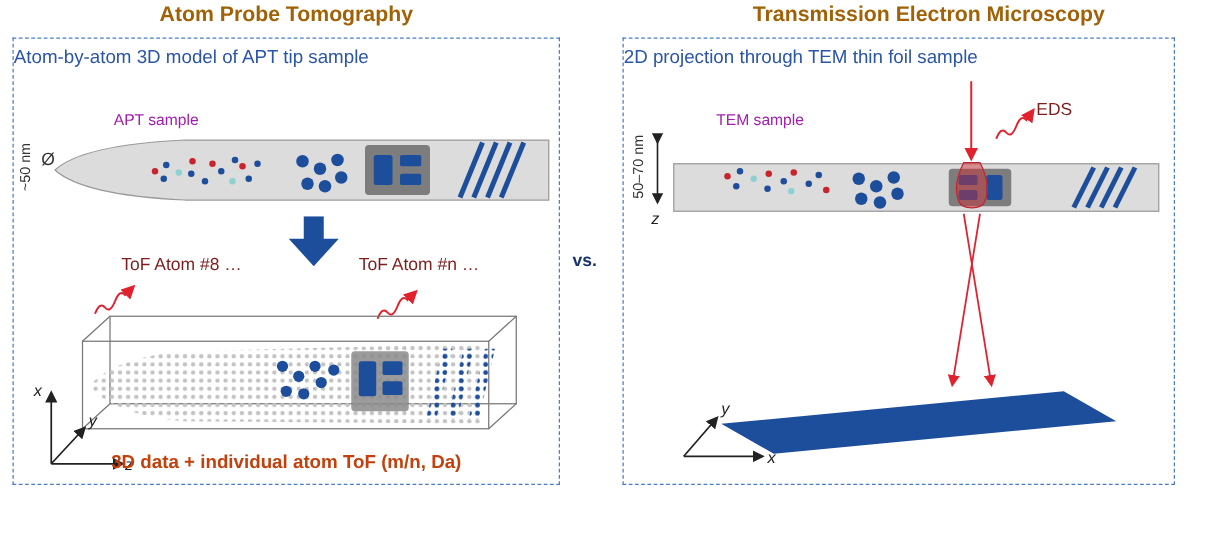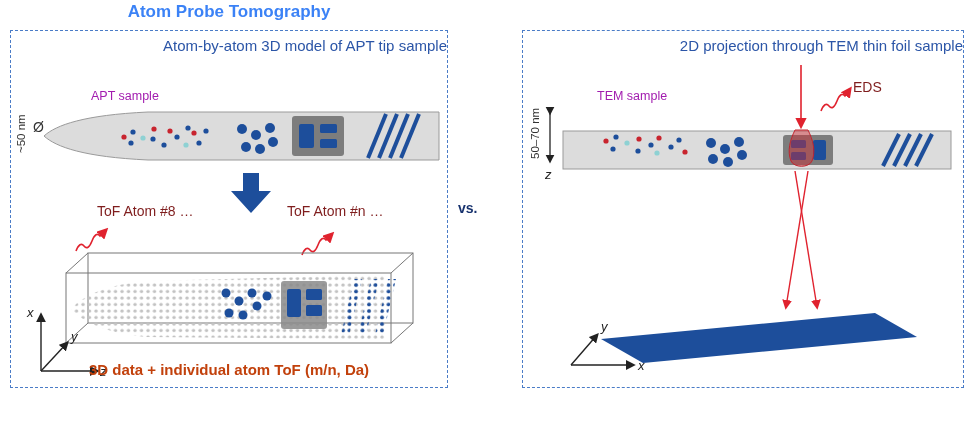--- a/index.html
+++ b/index.html
@@ -1,22 +1,22 @@
 <!DOCTYPE html>
 <html><head>
 <meta charset="utf-8">
 <style>
   html,body{margin:0;padding:0;background:#fff;}
   #stage{
     position:relative;width:974px;height:430px;background:#fff;overflow:hidden;
     font-family:"Liberation Sans",sans-serif;
   }
   .abs{position:absolute;}
-  .title{font-size:17px;font-weight:bold;color:#3b82f6;text-align:center;}
-  .heading{font-size:15px;color:#2b55a7;text-align:right;}
+  .title{font-size:17px;font-weight:bold;color:#a16207;text-align:center;}
+  .heading{font-size:15px;color:#2b55a7;text-align:left;}
   .panel{border:1.6px dashed #4a7cc7;background:#fff;box-sizing:border-box;}
   .red-note{font-size:15px;font-weight:bold;color:#c2410c;text-align:center;}
   .red-label{font-size:14px;color:#7f1d1d;}
   .gray-label{font-size:12.5px;color:#a21caf;}
   .vtext{writing-mode:vertical-rl;transform:rotate(180deg);font-size:11.5px;color:#333;}
   .vs{font-size:14px;font-weight:bold;color:#17326e;text-align:left;}
   svg{display:block;}
 </style>
 </head>
 <body>
@@ -152,22 +152,23 @@
       <text x="54" y="62" font-size="13" font-style="italic" fill="#222">y</text>
       <text x="83" y="97" font-size="13" font-style="italic" fill="#222">z</text>
     </svg>
 
     <div class="abs red-note" style="left:0;top:330px;width:100%;">3D data + individual atom ToF (m/n, Da)</div>
   </div>
 
 
   <div class="abs vs" style="left:458px;top:200px;width:54px;">vs.</div>
 
-
-  <div class="abs panel" style="left:522px;top:30px;width:442px;height:358px;">
+  <div class="abs title" style="left:522px;top:2px;width:442px;">Transmission Electron Microscopy</div>
+
+  <div class="abs panel" style="left:498px;top:30px;width:442px;height:358px;">
 
     <div class="abs heading" style="left:0;top:6px;width:100%;">2D projection through TEM thin foil sample</div>
 
     <div class="abs gray-label" style="left:74px;top:58px;">TEM sample</div>
 
     <div class="abs vtext" style="left:6px;top:70px;height:58px;">50–70 nm</div>
 
     <svg class="abs" style="left:18px;top:74px;" width="26" height="78" viewBox="0 0 26 78">
       <defs>
           <marker id="mb2" markerWidth="7" markerHeight="7" refX="5" refY="3.5" orient="auto">

